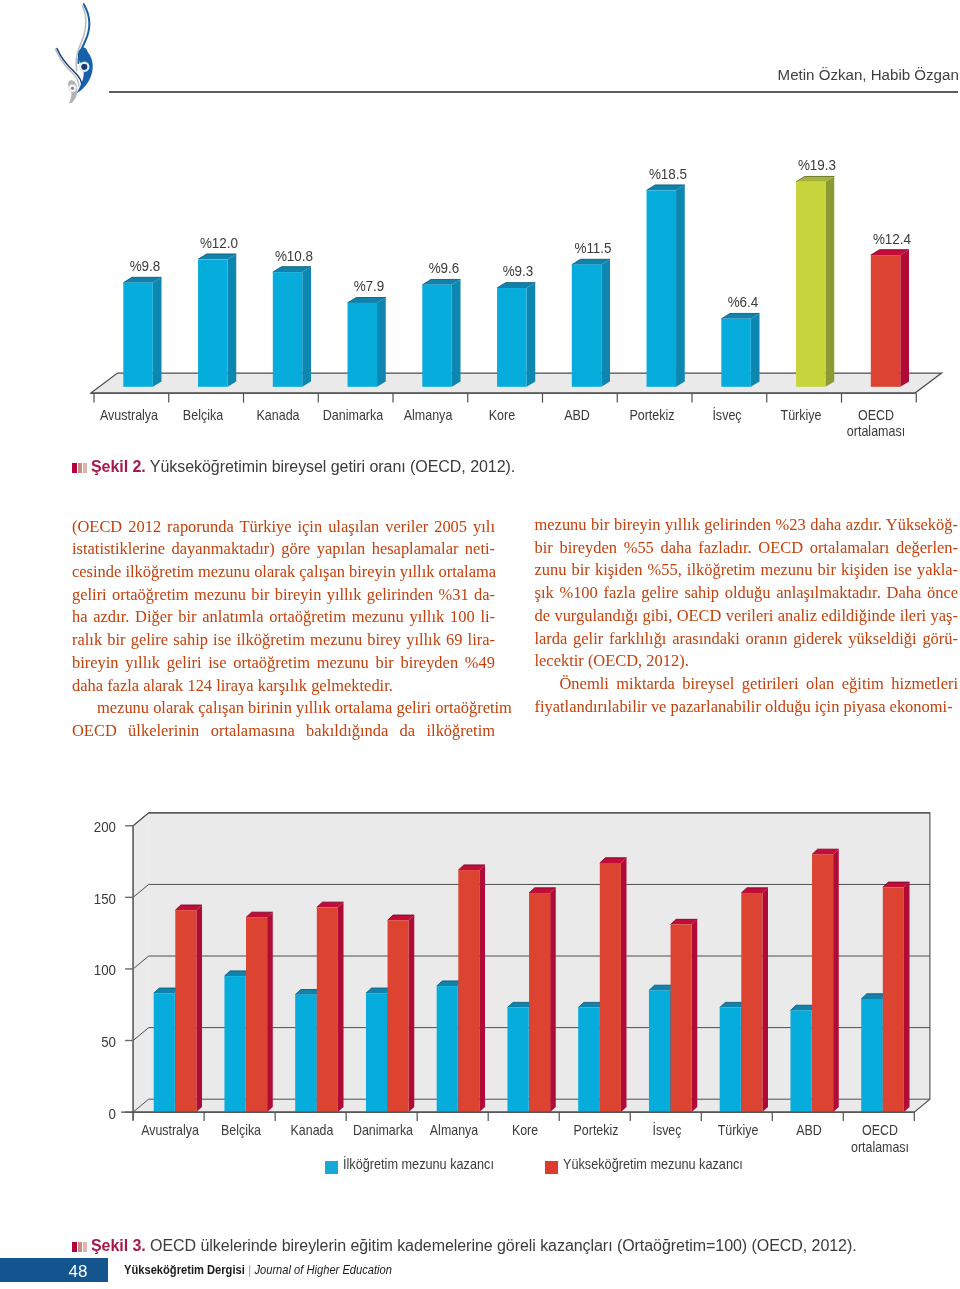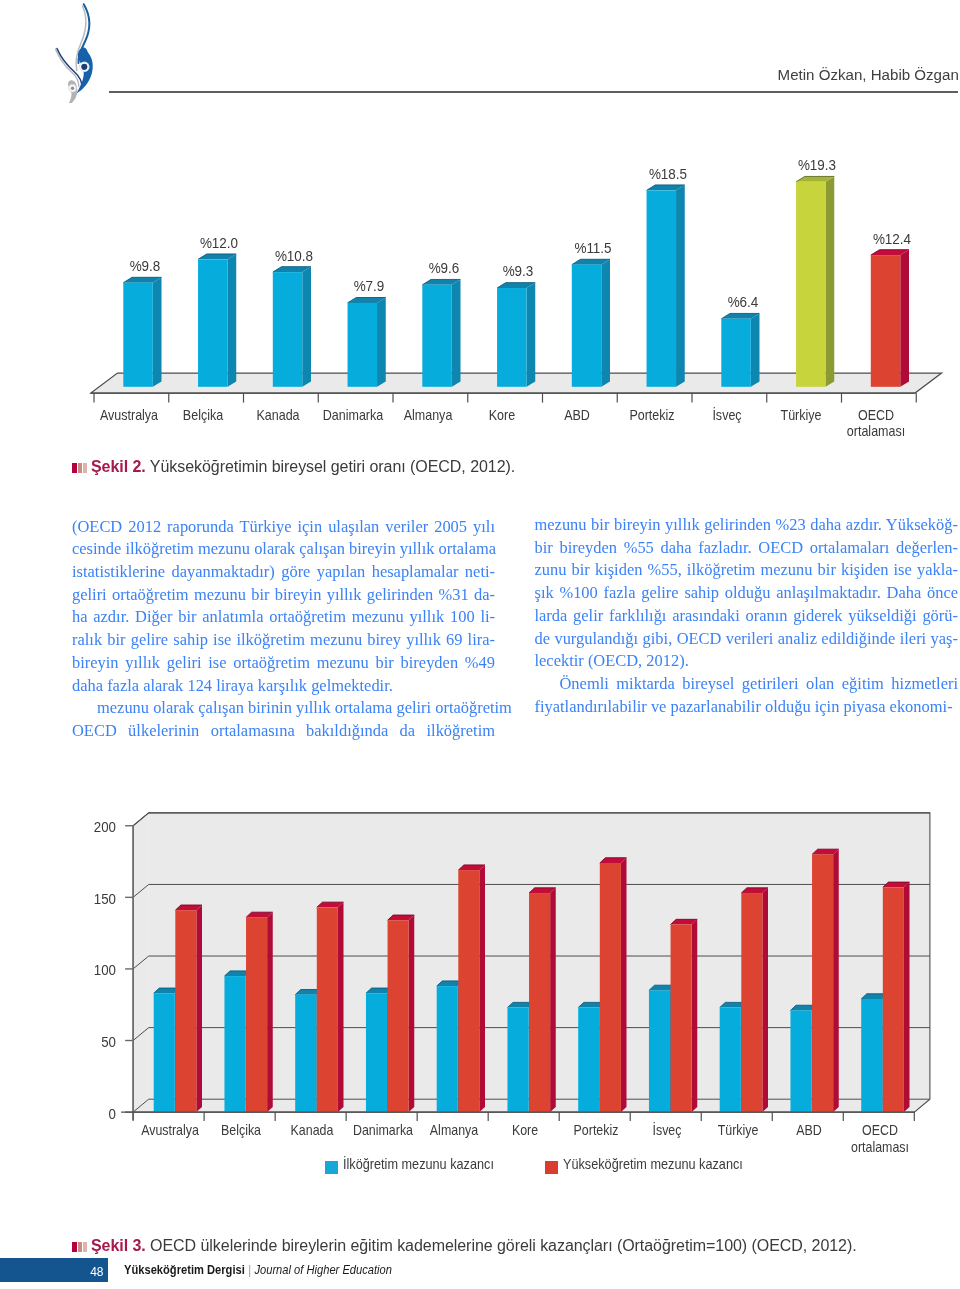--- a/index.html
+++ b/index.html
@@ -14,28 +14,28 @@
   #chart1-svg{left:0;top:0;}
   #chart2-svg{left:0;top:0;}
   .c1val{width:120px;text-align:center;font-size:15.4px;color:#3a3a3a;transform:scaleX(0.875);}
   .c1cat{width:120px;text-align:center;font-size:14.3px;color:#3a3a3a;line-height:16.3px;transform:scaleX(0.875);}
   .c2ytick{width:60px;text-align:right;font-size:15.2px;color:#3a3a3a;transform:scaleX(0.875);transform-origin:right center;}
   .c2cat{width:120px;text-align:center;font-size:14.2px;color:#3a3a3a;line-height:16.8px;transform:scaleX(0.875);}
   .cap{font-size:16px;color:#3b3b3b;white-space:nowrap;letter-spacing:-0.055px;}
   .cap .lbl{color:#a6194c;font-weight:bold;}
   .capbars{display:inline-block;width:15px;height:10px;position:relative;top:1px;margin-right:4px;}
   .capbars i{position:absolute;top:0;width:4.6px;height:10px;display:block;}
-  .col{position:absolute;font-family:"Liberation Serif",serif;font-size:16.45px;color:#3b82f6;}
+  .col{position:absolute;font-family:"Liberation Serif",serif;font-size:16.45px;color:#c2410c;}
   .para{margin:0;}
   .ln{height:22.72px;line-height:22.72px;text-align:justify;text-align-last:justify;white-space:nowrap;}
   .ln.last{text-align:left;text-align-last:left;}
   .para.ind .ln:first-child{text-indent:25px;}
   #foot-box{left:0;top:1257.5px;width:108px;height:24.5px;background:#14558f;}
-  #foot-num{left:16px;top:1259.8px;width:87.5px;height:24.5px;line-height:24.5px;text-align:right;
-            color:#ffffff;font-size:12px;}
+  #foot-num{left:0;top:1259.8px;width:87.5px;height:24.5px;line-height:24.5px;text-align:right;
+            color:#ffffff;font-size:17px;}
   #foot-title{left:123.75px;top:1257.6px;height:24.5px;line-height:24.5px;font-size:13.2px;color:#1a1a1a;white-space:nowrap;transform:scaleX(0.845);transform-origin:left center;}
   #foot-title .tr{font-weight:bold;}
   #foot-title .sep{color:#9a9a9a;padding:0 4px;font-weight:normal;}
   #foot-title .en{font-style:italic;}
   .lg-sw{width:13px;height:13px;}
   .lg-tx{font-size:14.5px;color:#3b3b3b;white-space:nowrap;transform:scaleX(0.875);transform-origin:left center;}
   .c1cat.two, .c2cat.two{width:76px;}
 </style>
 </head>
 <body>
@@ -167,41 +167,41 @@
 <div class="abs c1cat" style="left:442.32px;top:406.7px">Kore</div>
 <div class="abs c1cat" style="left:517.08px;top:406.7px">ABD</div>
 <div class="abs c1cat" style="left:591.83px;top:406.7px">Portekiz</div>
 <div class="abs c1cat" style="left:666.58px;top:406.7px">İsveç</div>
 <div class="abs c1cat" style="left:741.33px;top:406.7px">Türkiye</div>
 <div class="abs c1cat two" style="left:838.08px;top:406.7px">OECD ortalaması</div>
 <div class="abs cap" style="left:72px;top:457.5px;"><span class="capbars"><i style="left:0;background:#b3023f"></i><i style="left:5.85px;background:#c98c83"></i><i style="left:10.85px;background:#ddb3ab"></i></span><span class="lbl">Şekil 2.</span> <span>Yükseköğretimin bireysel  getiri oranı (OECD, 2012).</span></div>
 <div class="col" style="left:72px;top:515.5px;width:423px;">
     <div class="para">
 <div class="ln">(OECD 2012 raporunda Türkiye için ulaşılan veriler 2005 yılı</div>
+<div class="ln">istatistiklerine dayanmaktadır) göre yapılan hesaplamalar neti-</div>
 <div class="ln">cesinde ilköğretim mezunu olarak çalışan bireyin yıllık ortalama</div>
-<div class="ln">istatistiklerine dayanmaktadır) göre yapılan hesaplamalar neti-</div>
 <div class="ln">geliri ortaöğretim mezunu bir bireyin yıllık gelirinden %31 da-</div>
 <div class="ln">ha azdır. Diğer bir anlatımla ortaöğretim mezunu yıllık 100 li-</div>
 <div class="ln">ralık bir gelire sahip ise ilköğretim mezunu birey yıllık 69 lira-</div>
 <div class="ln">bireyin yıllık geliri ise ortaöğretim mezunu bir bireyden %49</div>
 <div class="ln last">daha fazla alarak 124 liraya karşılık gelmektedir.</div>
 </div>
 <div class="para ind">
 <div class="ln last">mezunu olarak çalışan birinin yıllık ortalama geliri ortaöğretim</div>
 <div class="ln">OECD ülkelerinin ortalamasına bakıldığında da ilköğretim</div>
 </div>
   </div>
 <div class="col" style="left:534.5px;top:514px;width:423.5px;">
     <div class="para">
 <div class="ln">mezunu bir bireyin yıllık gelirinden %23 daha azdır. Yükseköğ-</div>
 <div class="ln">bir bireyden %55 daha fazladır. OECD ortalamaları değerlen-</div>
 <div class="ln">zunu bir kişiden %55, ilköğretim mezunu bir kişiden ise yakla-</div>
 <div class="ln">şık %100 fazla gelire sahip olduğu anlaşılmaktadır. Daha önce</div>
+<div class="ln">de vurgulandığı gibi, OECD verileri analiz edildiğinde ileri yaş-</div>
 <div class="ln">larda gelir farklılığı arasındaki oranın giderek yükseldiği görü-</div>
-<div class="ln">de vurgulandığı gibi, OECD verileri analiz edildiğinde ileri yaş-</div>
 <div class="ln last">lecektir (OECD, 2012).</div>
 </div>
 <div class="para ind">
 <div class="ln">Önemli miktarda bireysel getirileri olan eğitim hizmetleri</div>
 <div class="ln last">fiyatlandırılabilir ve pazarlanabilir olduğu için piyasa ekonomi-</div>
 </div>
   </div>
 <svg class="abs" id="chart2-svg" width="960" height="1289">
 <polygon points="148.7,812.85 929.9,812.85 929.9,1099.2 148.7,1099.2" fill="#eaeaea"></polygon>
 <polygon points="133.1,825.75 148.7,812.85 148.7,1099.2 133.1,1112.1" fill="#eaeaea"></polygon>

